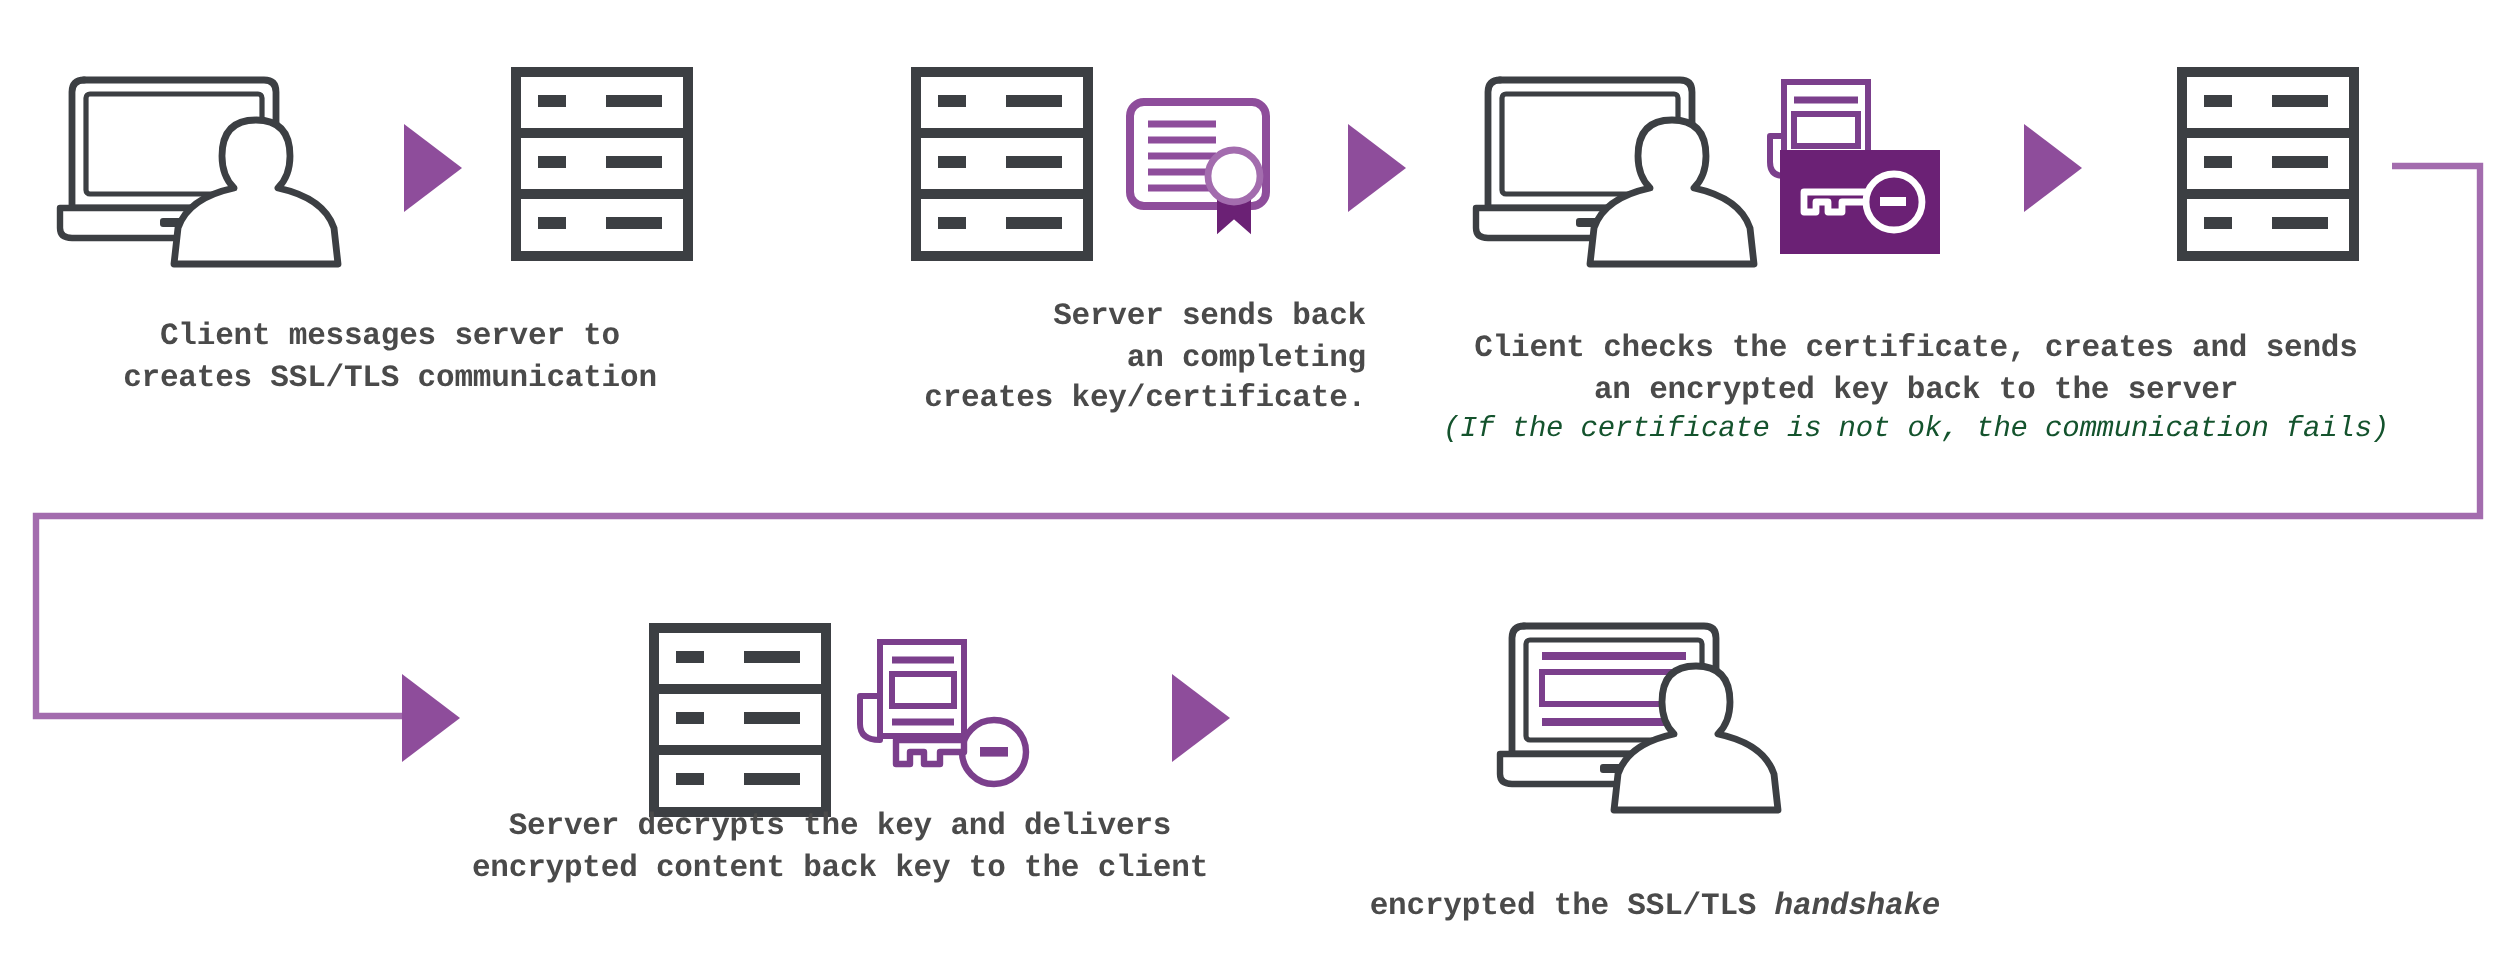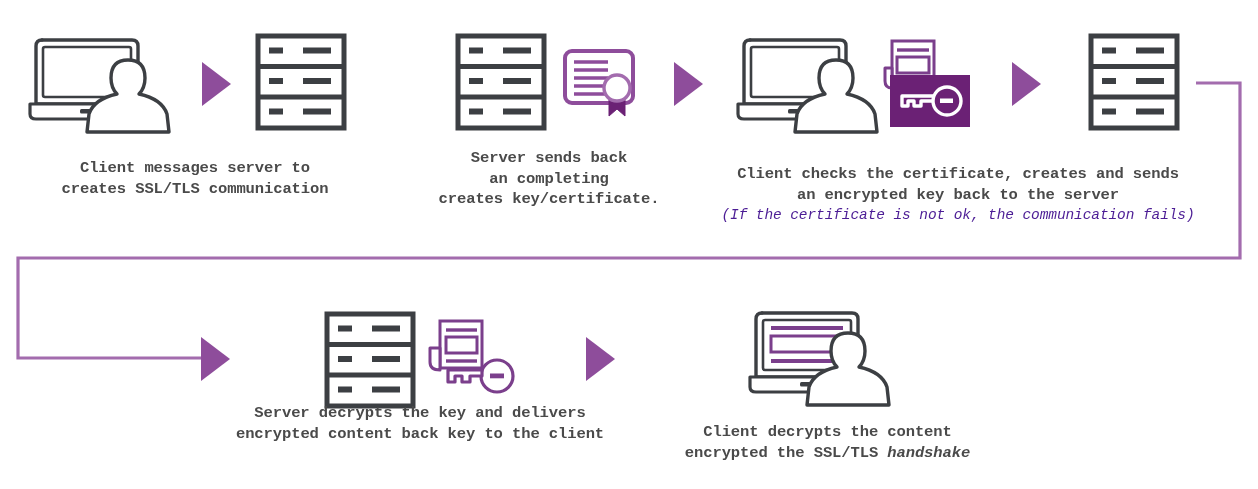--- a/index.html
+++ b/index.html
@@ -42,21 +42,21 @@
     font-size: 15.5px;
     line-height: 20.5px;
     letter-spacing: -0.1px;
   }
   .caption .note {
     display: block;
     font-weight: normal;
     font-style: italic;
     font-size: 14.5px;
     line-height: 20px;
-    color: #4c1d95;
+    color: #14532d;
   }
   .caption em {
     font-style: italic;
   }
   .arrow {
     position: absolute;
   }
   svg { display: block; overflow: visible; }
 </style>
 </head>
@@ -150,21 +150,21 @@
         <circle cx="55" cy="40" r="13" fill="#ffffff" stroke="#a36cae" stroke-width="3.4"></circle>
       </svg>
     </div>
 
     <div class="arrow" style="left:672px; top:60px;">
       <svg width="34" height="48" viewBox="0 0 34 48">
         <polygon points="2,2 31,24 2,46" fill="#8e4d9b"></polygon>
       </svg>
     </div>
 
-    <div class="caption" style="left:415px; top:148px; width:268px;">
+    <div class="caption" style="left:415px; top:148px; width:268px;text-align:right;">
       <span>Server sends back</span><br>
       <span>an completing</span><br>
       <span>creates key/certificate.</span>
     </div>
   </div>
 
   <div class="step" style="left:0px; top:0px;">
 
     <div class="icon-group" style="left:736px; top:32px; position:absolute;">
       <svg width="160" height="105" viewBox="0 0 160 105">
@@ -304,18 +304,18 @@
                  Q 117 56 111 62
                  Q 134 67 139 82
                  L 141 100 L 59 100 L 61 82
                  Q 66 67 89 62
                  Q 83 56 83 46
                  Q 83 28 100 28 Z" fill="#ffffff" stroke="#3c3f43" stroke-width="3.4" stroke-linejoin="round"></path>
       </svg>
     </div>
 
     <div class="caption" style="left:655px; top:422px; width:345px;">
-      <span>Client decrypts the content</span><br>
+      <br>
       <span>encrypted the SSL/TLS </span><em>handshake</em>
     </div>
   </div>
 
 </div>
 
 </body></html>

